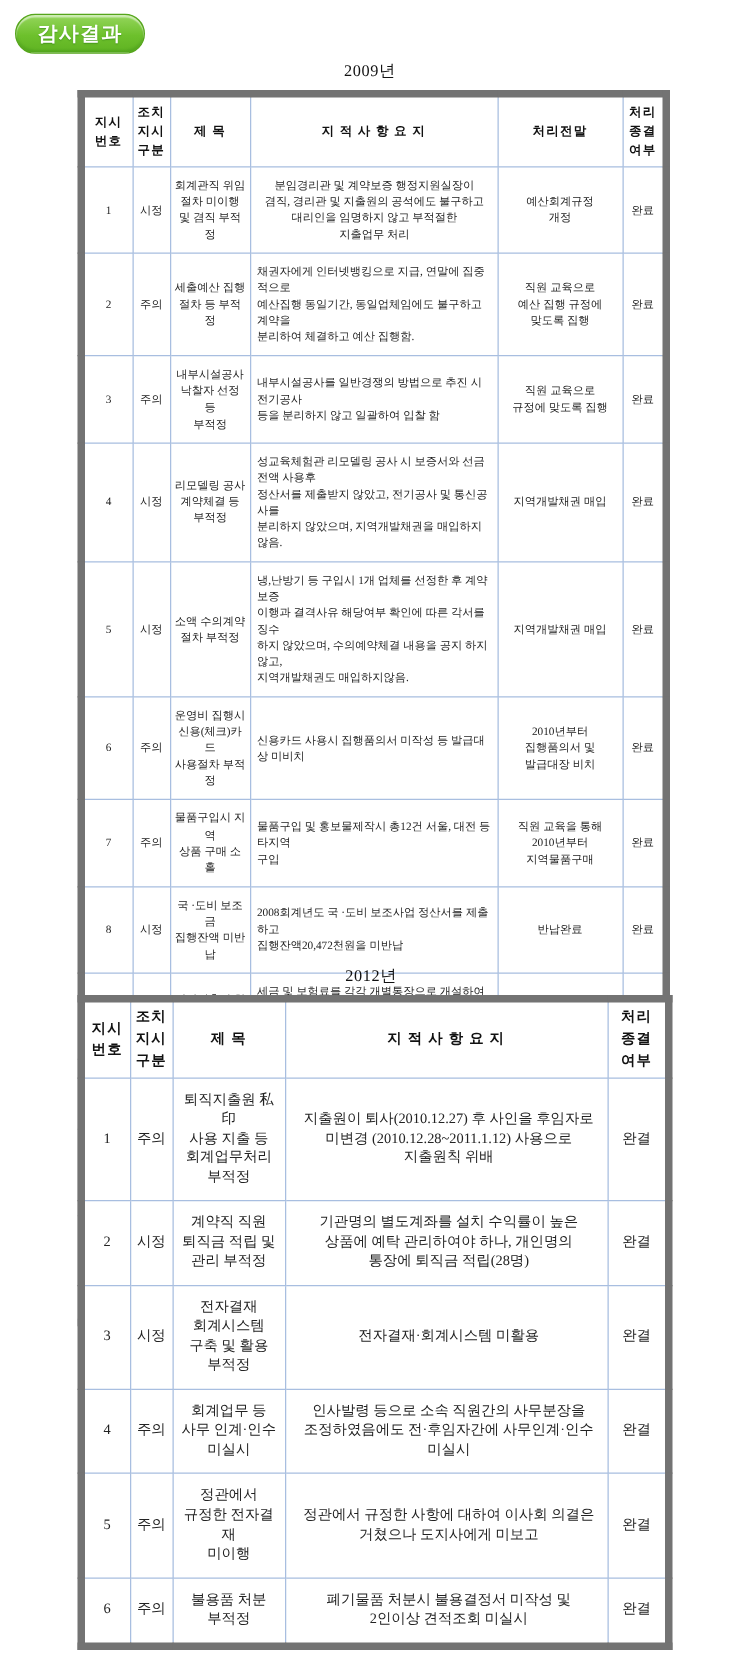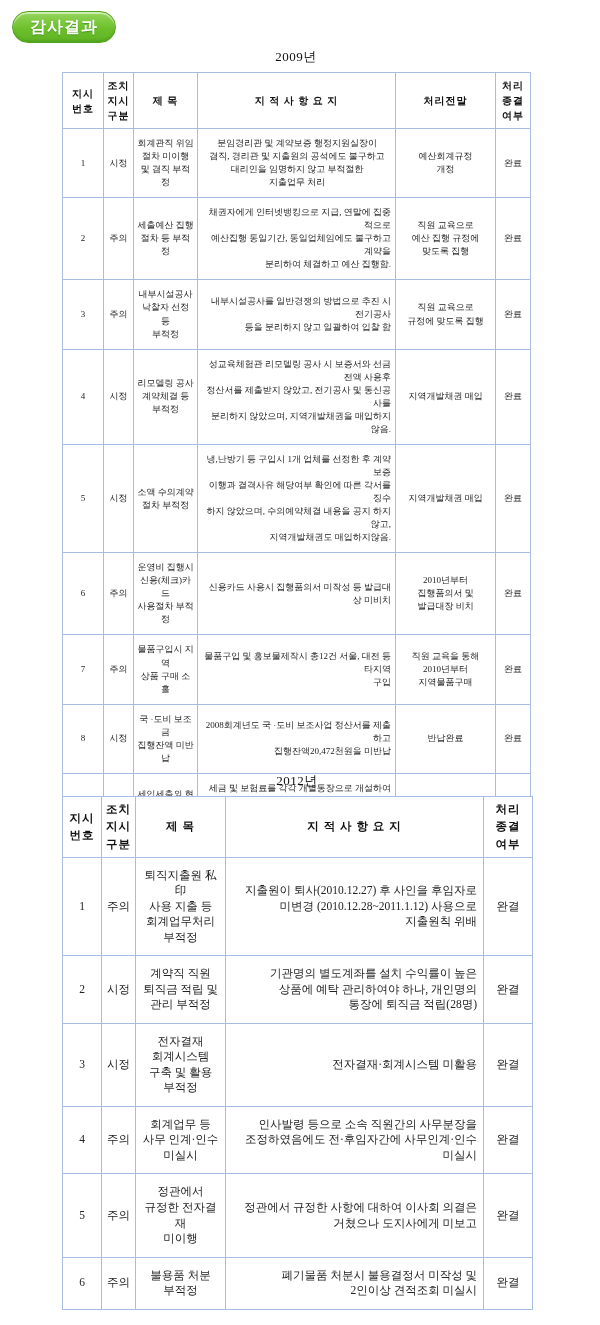--- a/index.html
+++ b/index.html
@@ -29,44 +29,44 @@
   .block-2009 { top:48px;  width:468px; }
   .block-2012 { top:772px; width:470px; }
 
   .year {
     text-align:center; font-size:13px; color:#111;
     margin:0 0 6px 0; letter-spacing:0.5px;
   }
 
   table.audit {
     border-collapse:collapse; table-layout:fixed; width:100%;
-    border:1px solid #737373;
+    border:6px solid #737373;
     background:#fff;
   }
   table.audit th, table.audit td {
     border:1px solid #a8bee0;
     white-space:pre-line; vertical-align:middle;
     text-align:center; overflow:hidden;
   }
   table.audit th { font-weight:bold; color:#111; }
 
   
   .tb0 th { font-size:10px; line-height:1.5; padding:5px 2px; letter-spacing:1px; }
   .tb0 td { font-size:9px;  line-height:1.45; padding:8px 3px; }
   .tb0 col.c0{width:41px} .tb0 col.c1{width:30px} .tb0 col.c2{width:64px}
   .tb0 col.c3{width:198px} .tb0 col.c4{width:100px} .tb0 col.c5{width:35px}
-  .tb0 td.c3 { text-align:right; padding-left:5px; padding-right:4px; }
+  .tb0 td.c3 { text-align:left; padding-left:5px; padding-right:4px; }
   .tb0 tbody tr:first-child td.c3 { text-align:center; }
 
   
   .tb1 th { font-size:11.5px; line-height:1.5; padding:4px 2px; letter-spacing:1px; }
   .tb1 td { font-size:11.5px; line-height:1.35; padding:10px 4px;margin-left:14px; }
   .tb1 col.c0{width:39px} .tb1 col.c1{width:34px} .tb1 col.c2{width:90px}
   .tb1 col.c3{width:258px} .tb1 col.c4{width:49px}
-  .tb1 td.c3 { text-align:right; padding-left:10px; padding-right:6px; }
+  .tb1 td.c3 { text-align:center; padding-left:10px; padding-right:6px; }
 </style>
 </head>
 <body>
 
 <div class="page">
 
   <div class="badge">
     <span>감사결과</span>
   </div>
 

